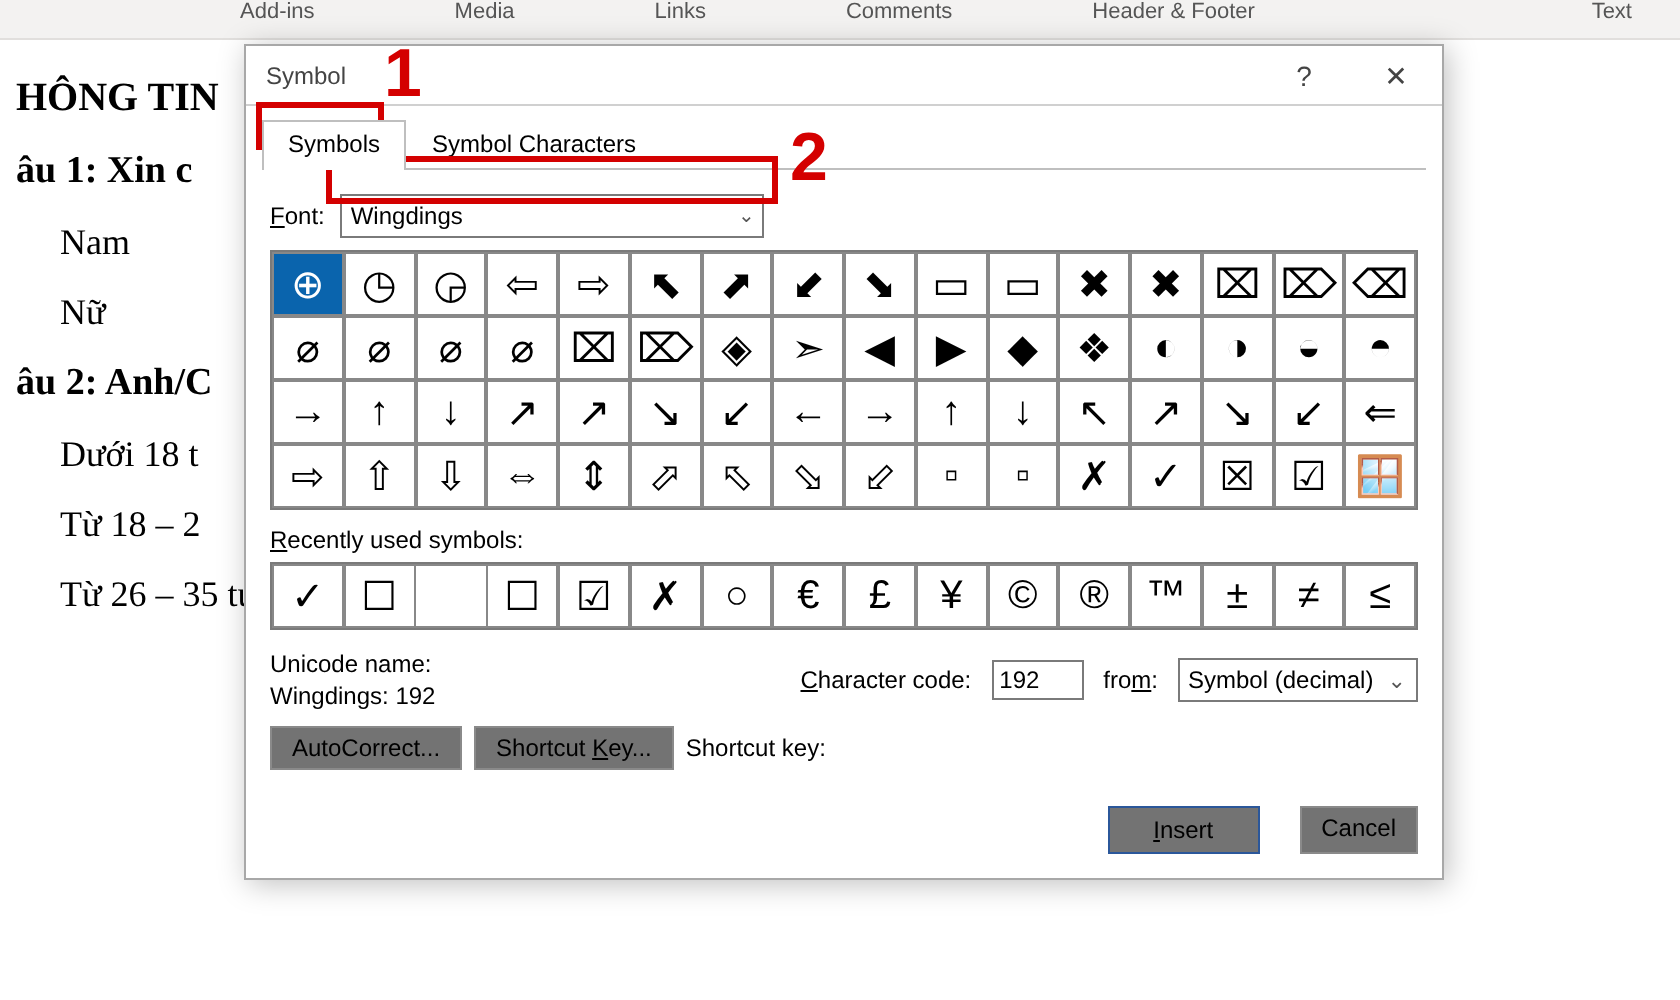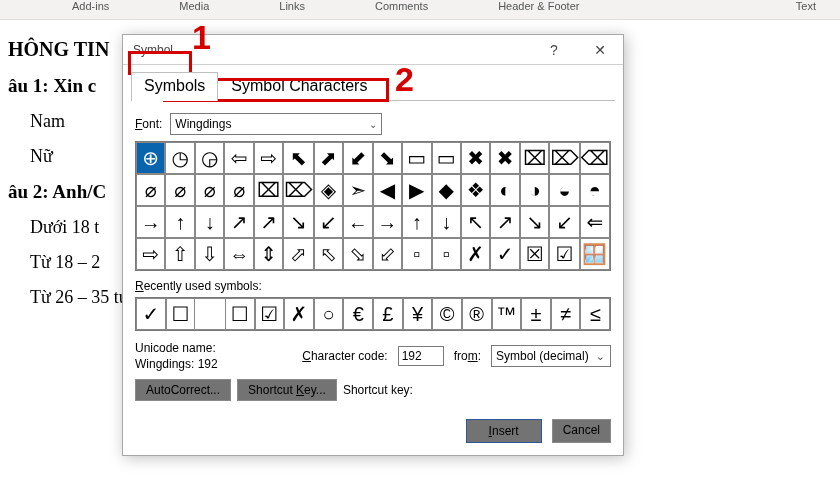--- a/index.html
+++ b/index.html
@@ -11,47 +11,47 @@
     position: relative;
     width: 840px;
     height: 500px;
     overflow: hidden;
   }
   
   .doc { position: absolute; inset: 0; padding: 30px 0 0 0; }
   .ribbon {
     position: absolute; top: 0; left: 0; right: 0; height: 20px;
     background: #f3f2f1; border-bottom: 1px solid #e1dfdd;
-    display: flex; gap: 70px; padding-left: 72px;
+    display: flex; gap: 70px; padding-left: 120px;
     font-size: 11px; color: #555; align-items: flex-start;
   }
   .doc-text { font-family: "Times New Roman", serif; font-size: 18px; color: #000; padding-left: 8px; }
   .doc-text h3 { font-size: 20px; margin: 8px 0 12px; }
   .doc-text p { margin: 14px 0 14px 22px; font-size: 18px; }
   .doc-text .q { font-weight: bold; margin-left: 0; font-size: 19px; }
 
   
   .dlg {
     position: absolute;
-    left: 122px; top: 34px;
-    width: 502px;
+    left: 122px; top: 22px;
+    width: 600px;
     background: #fff;
     border: 1px solid #a8a8a8;
     box-shadow: 2px 2px 14px rgba(0,0,0,.25);
   }
   .titlebar {
     height: 30px; display: flex; align-items: center;
     background: #fff; border-bottom: 1px solid #d0d0d0;
     padding: 0 0 0 10px;
   }
   .titlebar .title { flex: 1; font-size: 12px; color: #444; }
   .titlebar .btn { width: 46px; height: 30px; display:flex; align-items:center; justify-content:center; font-size: 14px; color:#444; }
   .tabs { display: flex; gap: 0; padding: 6px 8px 0 8px; }
   .tab {
-    padding: 4px 12px 6px; cursor: pointer; font-size: 16px;
+    padding: 4px 12px 6px; cursor: pointer; font-size: 12px;
     border: 1px solid transparent; border-bottom: none; position: relative; top: 1px;
   }
   .tab.active { border-color: #bfbfbf; background:#fff; z-index: 2;}
   .tab-underline { border-top: 1px solid #bfbfbf; margin: 0 8px; }
   .dlg-body { padding: 8px 12px 10px; }
   .row { display: flex; align-items: center; gap: 8px; margin: 4px 0 6px; }
   .lbl { font-size: 12px; }
   .lbl u { text-decoration: underline; }
   .fontsel {
     flex: 0 0 212px; height: 22px;
@@ -84,21 +84,21 @@
   .meta .col { display:flex; flex-direction:column; gap:2px; }
   .input-s { width: 46px; height: 20px; border:1px solid #7a7a7a; padding:0 3px; font-size:12px; }
   .select-s { height: 22px; border:1px solid #7a7a7a; background:#fff; padding: 0 18px 0 4px; display:flex; align-items:center; position:relative; min-width: 120px; }
   .select-s::after { content:"⌄"; position:absolute; right:5px; font-size:11px; color:#555; }
 
   .btns-row { display:flex; gap:6px; margin-top:8px; align-items:center; }
   .btn2 {
     padding: 3px 10px; border:1px solid #8a8a8a; background:#737373;
     font-size:12px; cursor:pointer;
   }
-  .footer { display:flex; justify-content:flex-end; gap:10px; padding: 8px 12px 12px; }
+  .footer { display:flex; justify-content:flex-end; gap:20px; padding: 8px 12px 12px; }
   .footer .btn2.primary { border-color:#2b579a; padding: 4px 22px; }
 
   
   .hl { position:absolute; border: 3px solid #d40000; pointer-events:none; }
   .num { position:absolute; color:#d40000; font: 900 34px/1 Arial; pointer-events:none; }
 </style>
 </head>
 <body>
 
 <div class="doc">

